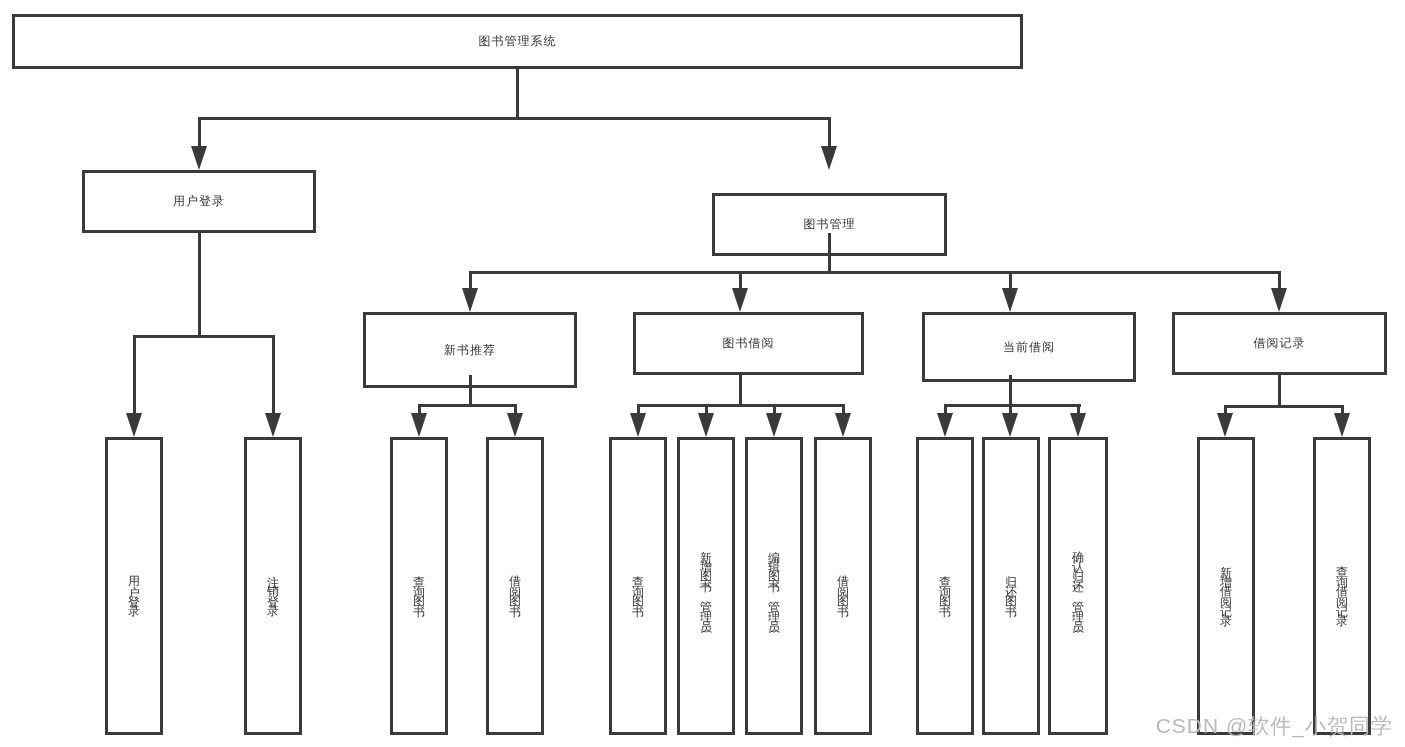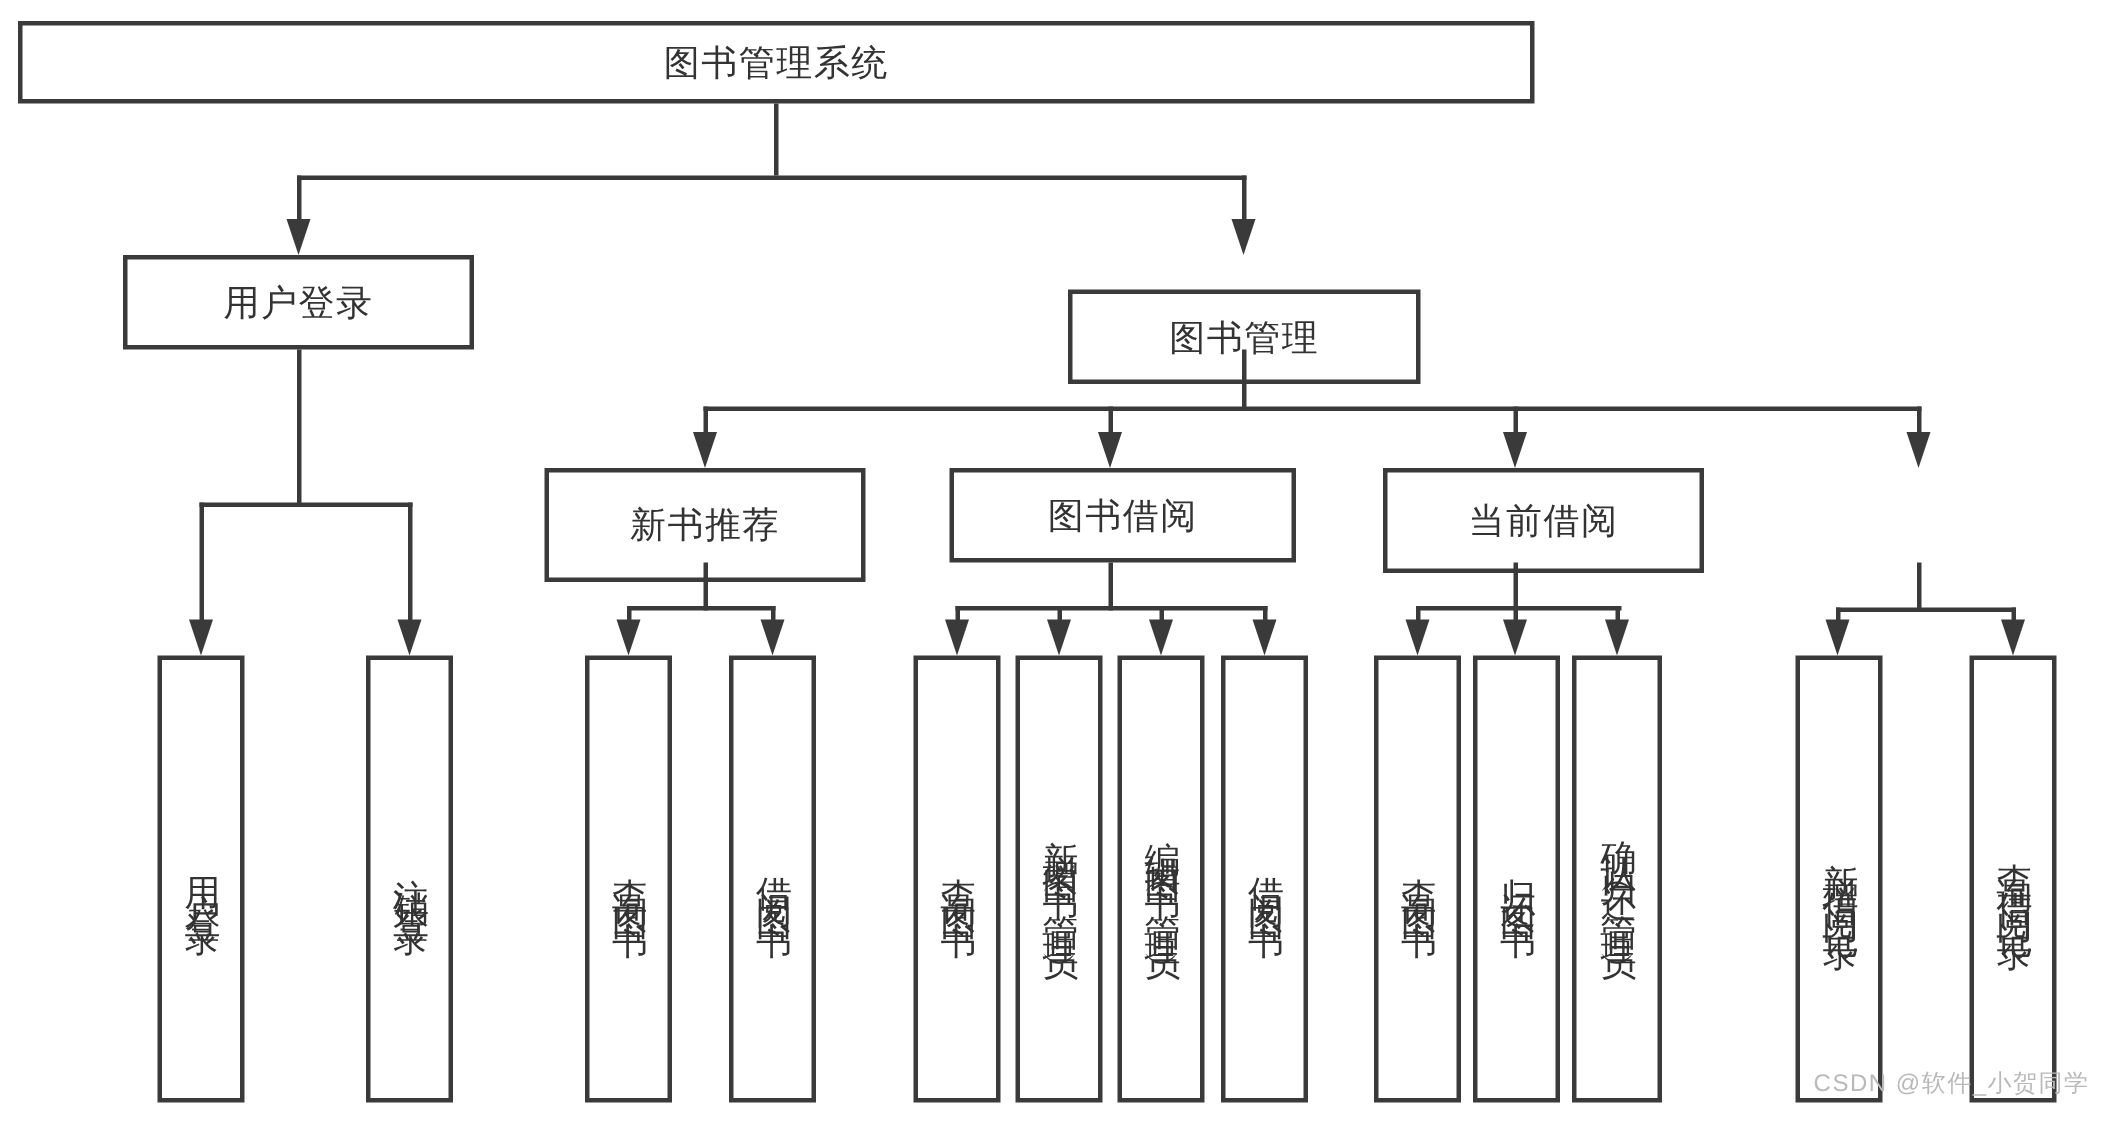--- a/index.html
+++ b/index.html
@@ -16,21 +16,21 @@
     overflow:hidden;
     font-family:"Liberation Sans", sans-serif;
   }
   .box{
     position:absolute;
     box-sizing:border-box;
     border:3px solid var(--line);
     background:#fff;
     display:flex;align-items:center;justify-content:center;
     color:var(--text);
-    font-size:24px;
+    font-size:12px;
     letter-spacing:1px;
     white-space:nowrap;
   }
   .leaf{
     width:58px;top:437px;height:298px;
   }
   .leaf .vtext{
     writing-mode:vertical-rl;
     text-orientation:mixed;
     letter-spacing:10px;
@@ -42,21 +42,21 @@
   .vl{width:3px;}
   .ar{
     position:absolute;width:0;height:0;
     border-left:8px solid transparent;
     border-right:8px solid transparent;
     border-top:24px solid var(--line);
   }
   .watermark{
     position:absolute;
     top:712px;right:12px;
-    font-size:16px;
+    font-size:21px;
     color:var(--watermark);
     letter-spacing:1px;
     z-index:5;
     white-space:nowrap;
   }
 </style>
 </head>
 <body>
 
 <div id="canvas">
@@ -78,20 +78,23 @@
   </div>
 
   <div class="box" style="left:633px;top:312px;width:231px;height:63px;">
     <span>图书借阅</span>
   </div>
 
   <div class="box" style="left:922px;top:312px;width:214px;height:70px;">
     <span>当前借阅</span>
   </div>
 
+  <div class="box" style="left:1172px;top:312px;width:215px;height:63px;">
+    <span>借阅记录</span>
+  </div>
 
   <div class="box leaf" style="left:105px;">
     <span class="vtext">用户登录</span>
   </div>
   <div class="box leaf" style="left:244px;">
     <span class="vtext">注销登录</span>
   </div>
 
   <div class="box leaf" style="left:390px;">
     <span class="vtext">查询图书</span>

